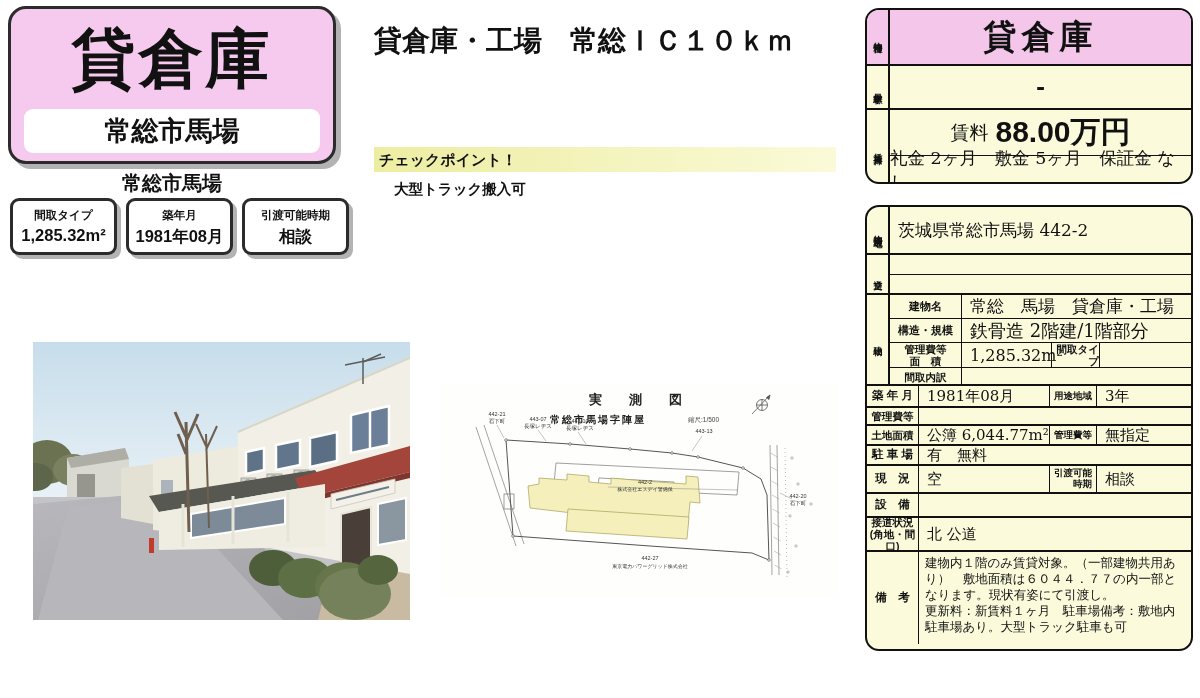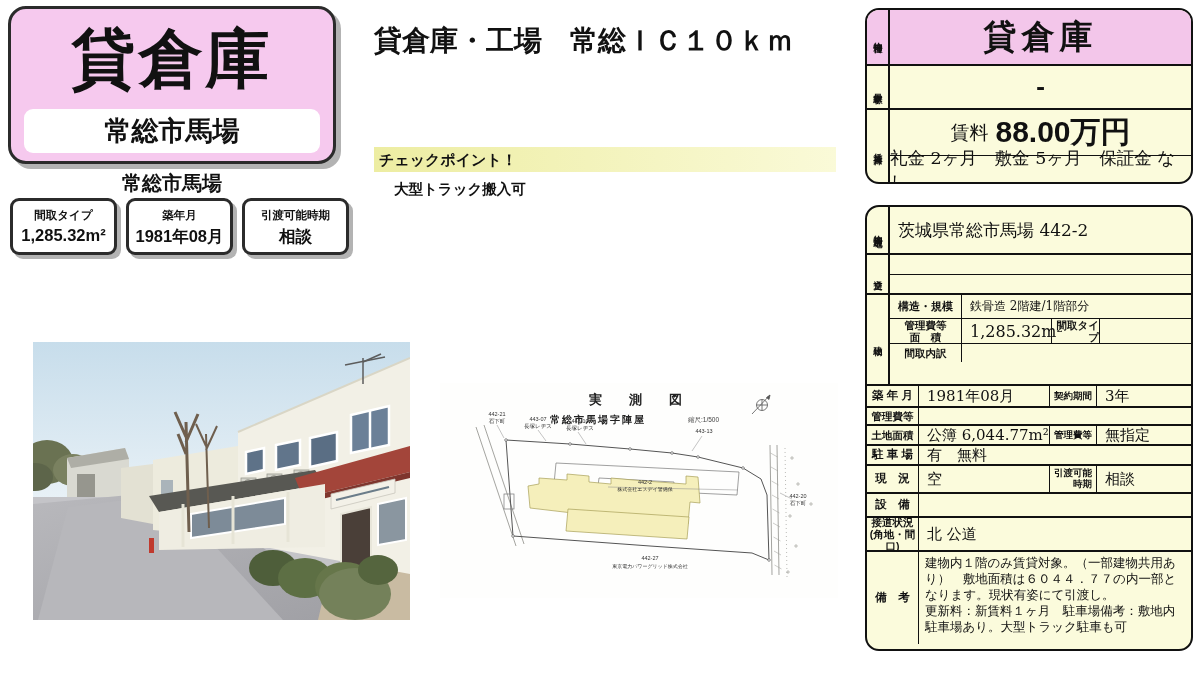--- a/index.html
+++ b/index.html
@@ -340,41 +340,45 @@
       <div class="irow valP serif" style="height:18px"></div>
     </div>
   </div>
 
   <div class="trow" style="height:91px">
     <div class="vcell">
       <span class="vtext">建物</span>
     </div>
     <div class="flex1 col">
       <div class="irow" style="height:24px">
+        <div class="sublbl">建物名</div>
+        <div class="valP serif" style="font-size:17px">常総　馬場　貸倉庫・工場</div>
+      </div>
+      <div class="irow" style="height:24px">
         <div class="sublbl">構造・規模</div>
-        <div class="valP serif" style="font-size:12px">鉄骨造 2階建/1階部分</div>
+        <div class="valP serif" style="font-size:18px">鉄骨造 2階建/1階部分</div>
       </div>
       <div class="irow" style="height:25px">
         <div class="sublbl pre" style="font-size:10.5px">管理費等
 面　積</div>
         <div class="valFixed serif" style="width:90px;flex:0 0 90px;font-size:16px">1,285.32m²</div>
         <div class="sub2" style="width:48px;flex:0 0 48px;font-size:10.5px">間取タイプ</div>
         <div class="valP serif"></div>
       </div>
       <div class="irow" style="height:18px">
         <div class="sublbl" style="font-size:10.5px">間取内訳</div>
         <div class="valP serif"></div>
       </div>
     </div>
   </div>
 
   <div class="trow" style="height:22px">
     <div class="lblS">築 年 月</div>
     <div class="valFixed serif">1981年08月</div>
-    <div class="sub2">契約期間</div>
+    <div class="sub2">用途地域</div>
     <div class="valP serif">3年</div>
   </div>
 
   <div class="trow" style="height:18px">
     <div class="lblS" style="font-size:10.5px">管理費等</div>
     <div class="valP serif"></div>
   </div>
 
   <div class="trow" style="height:20px">
     <div class="lblS" style="font-size:10.5px">土地面積</div>

